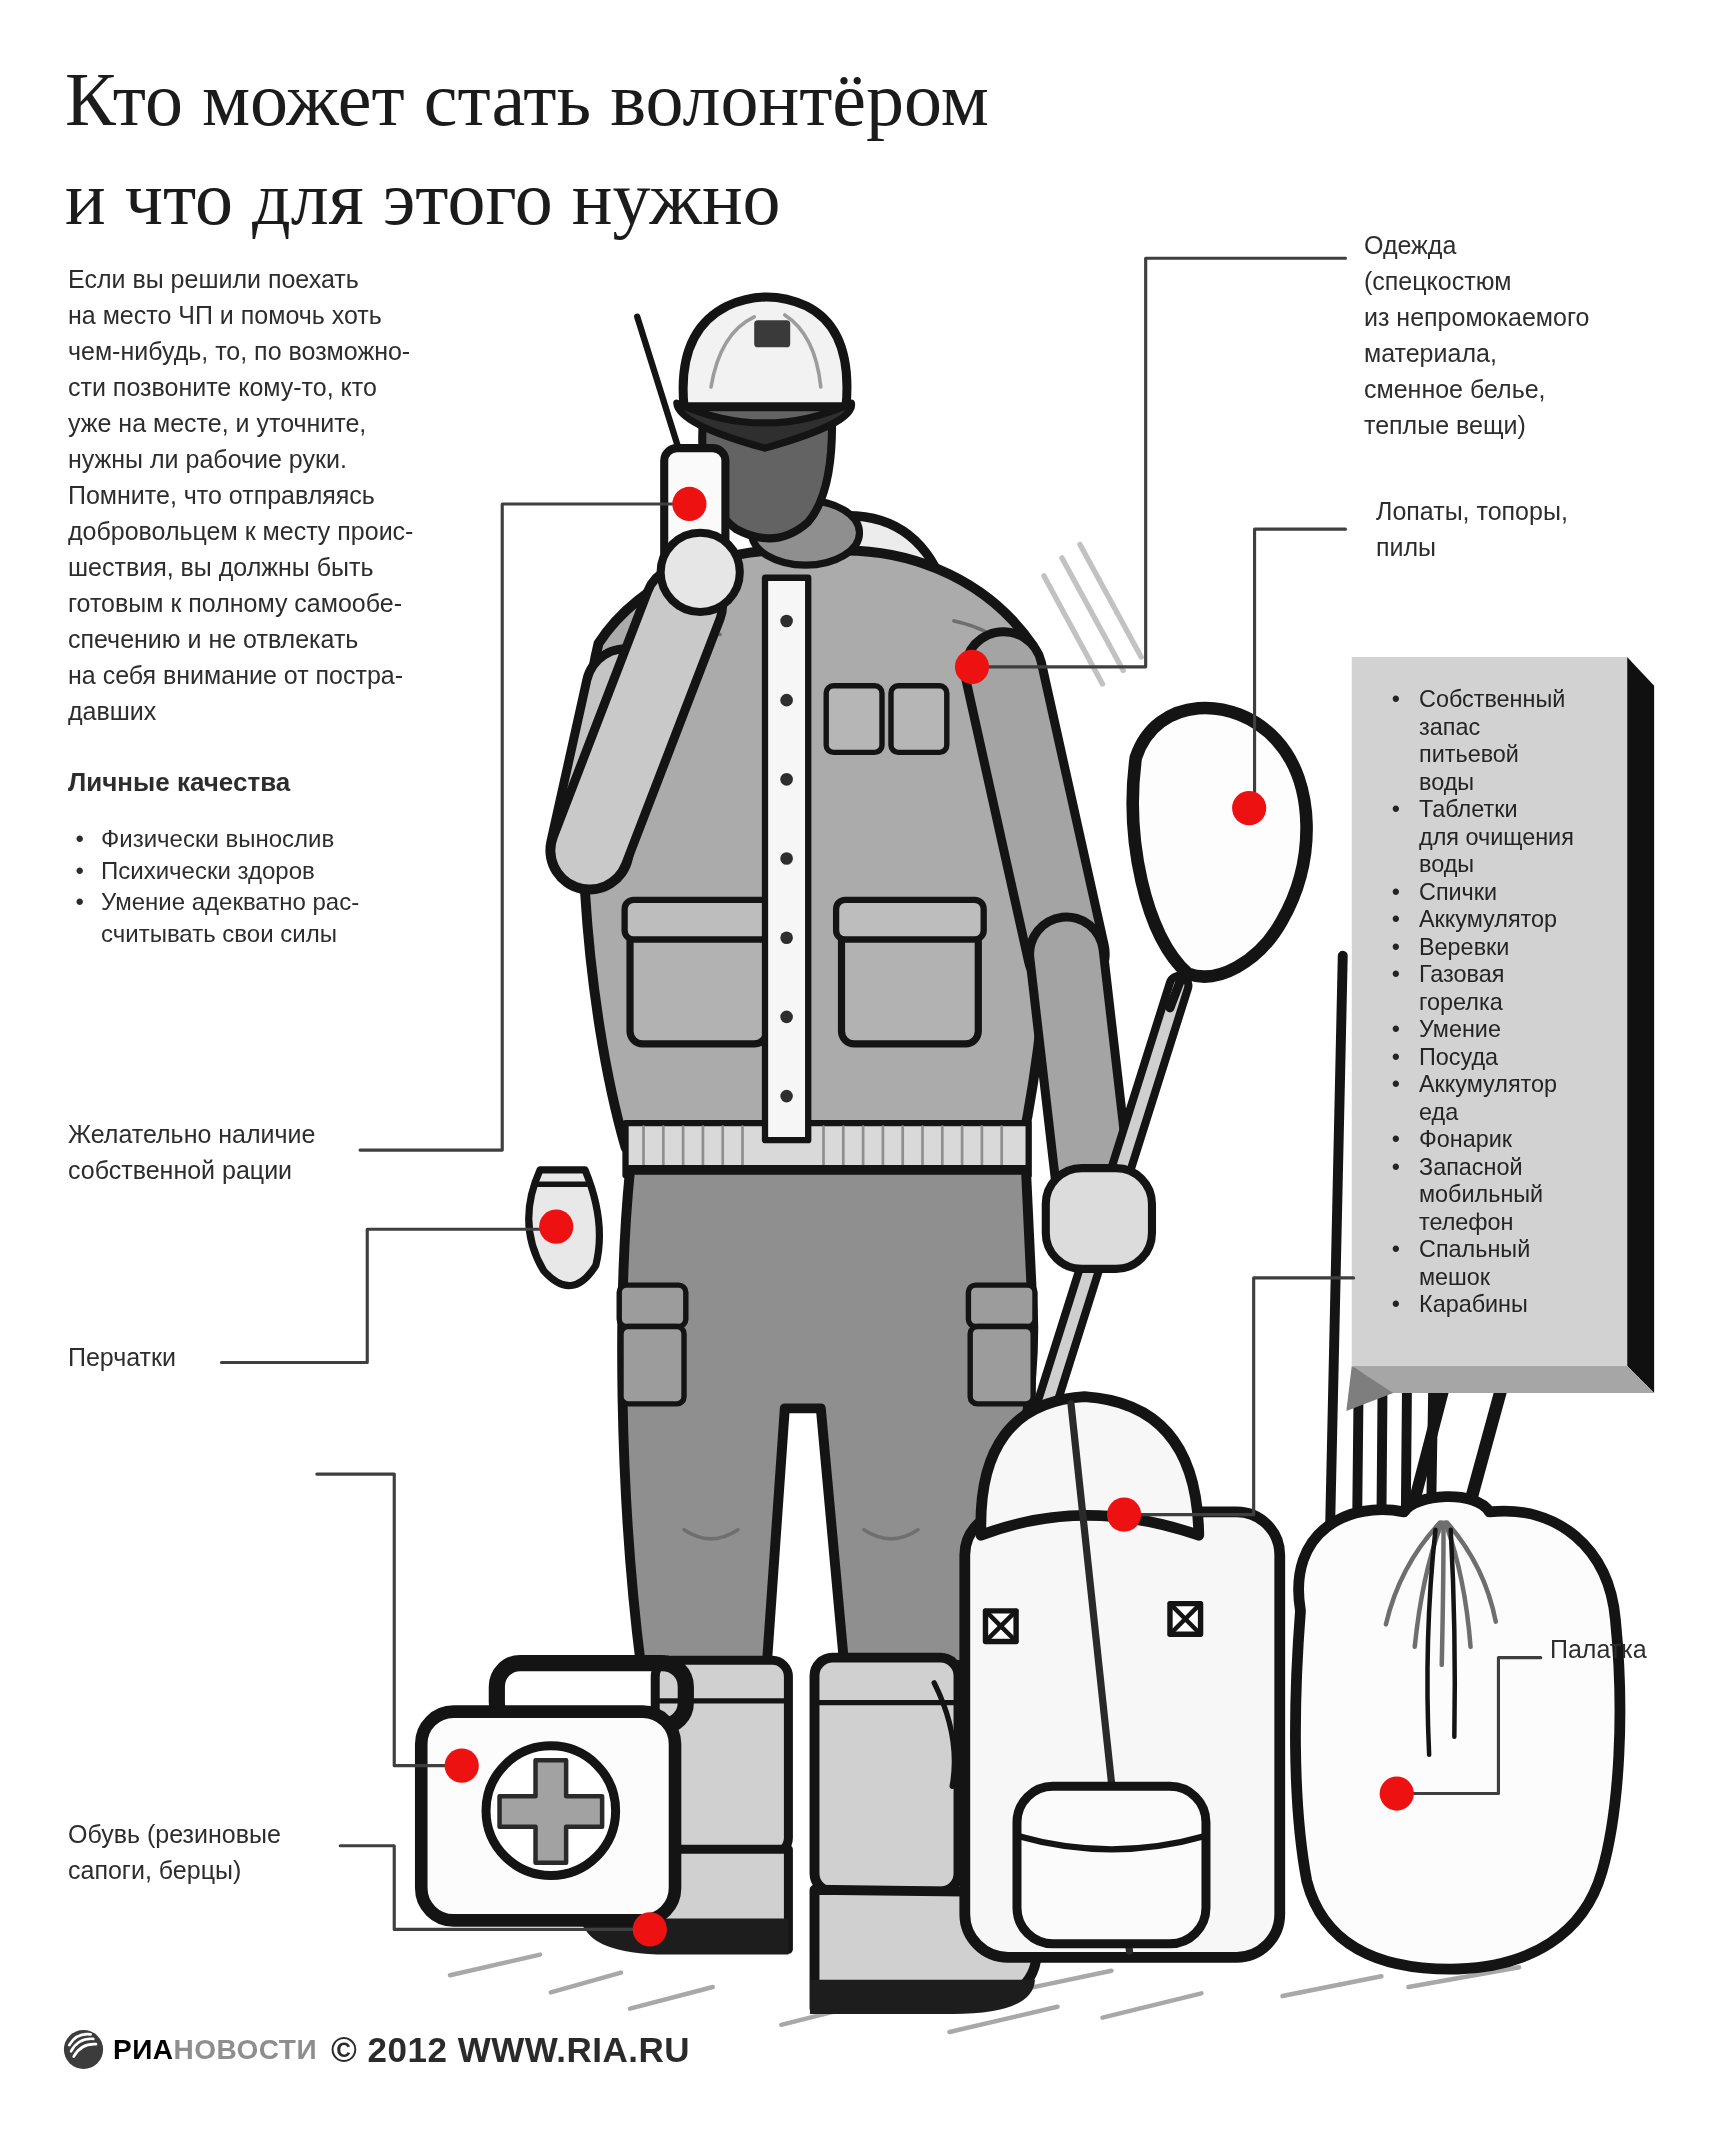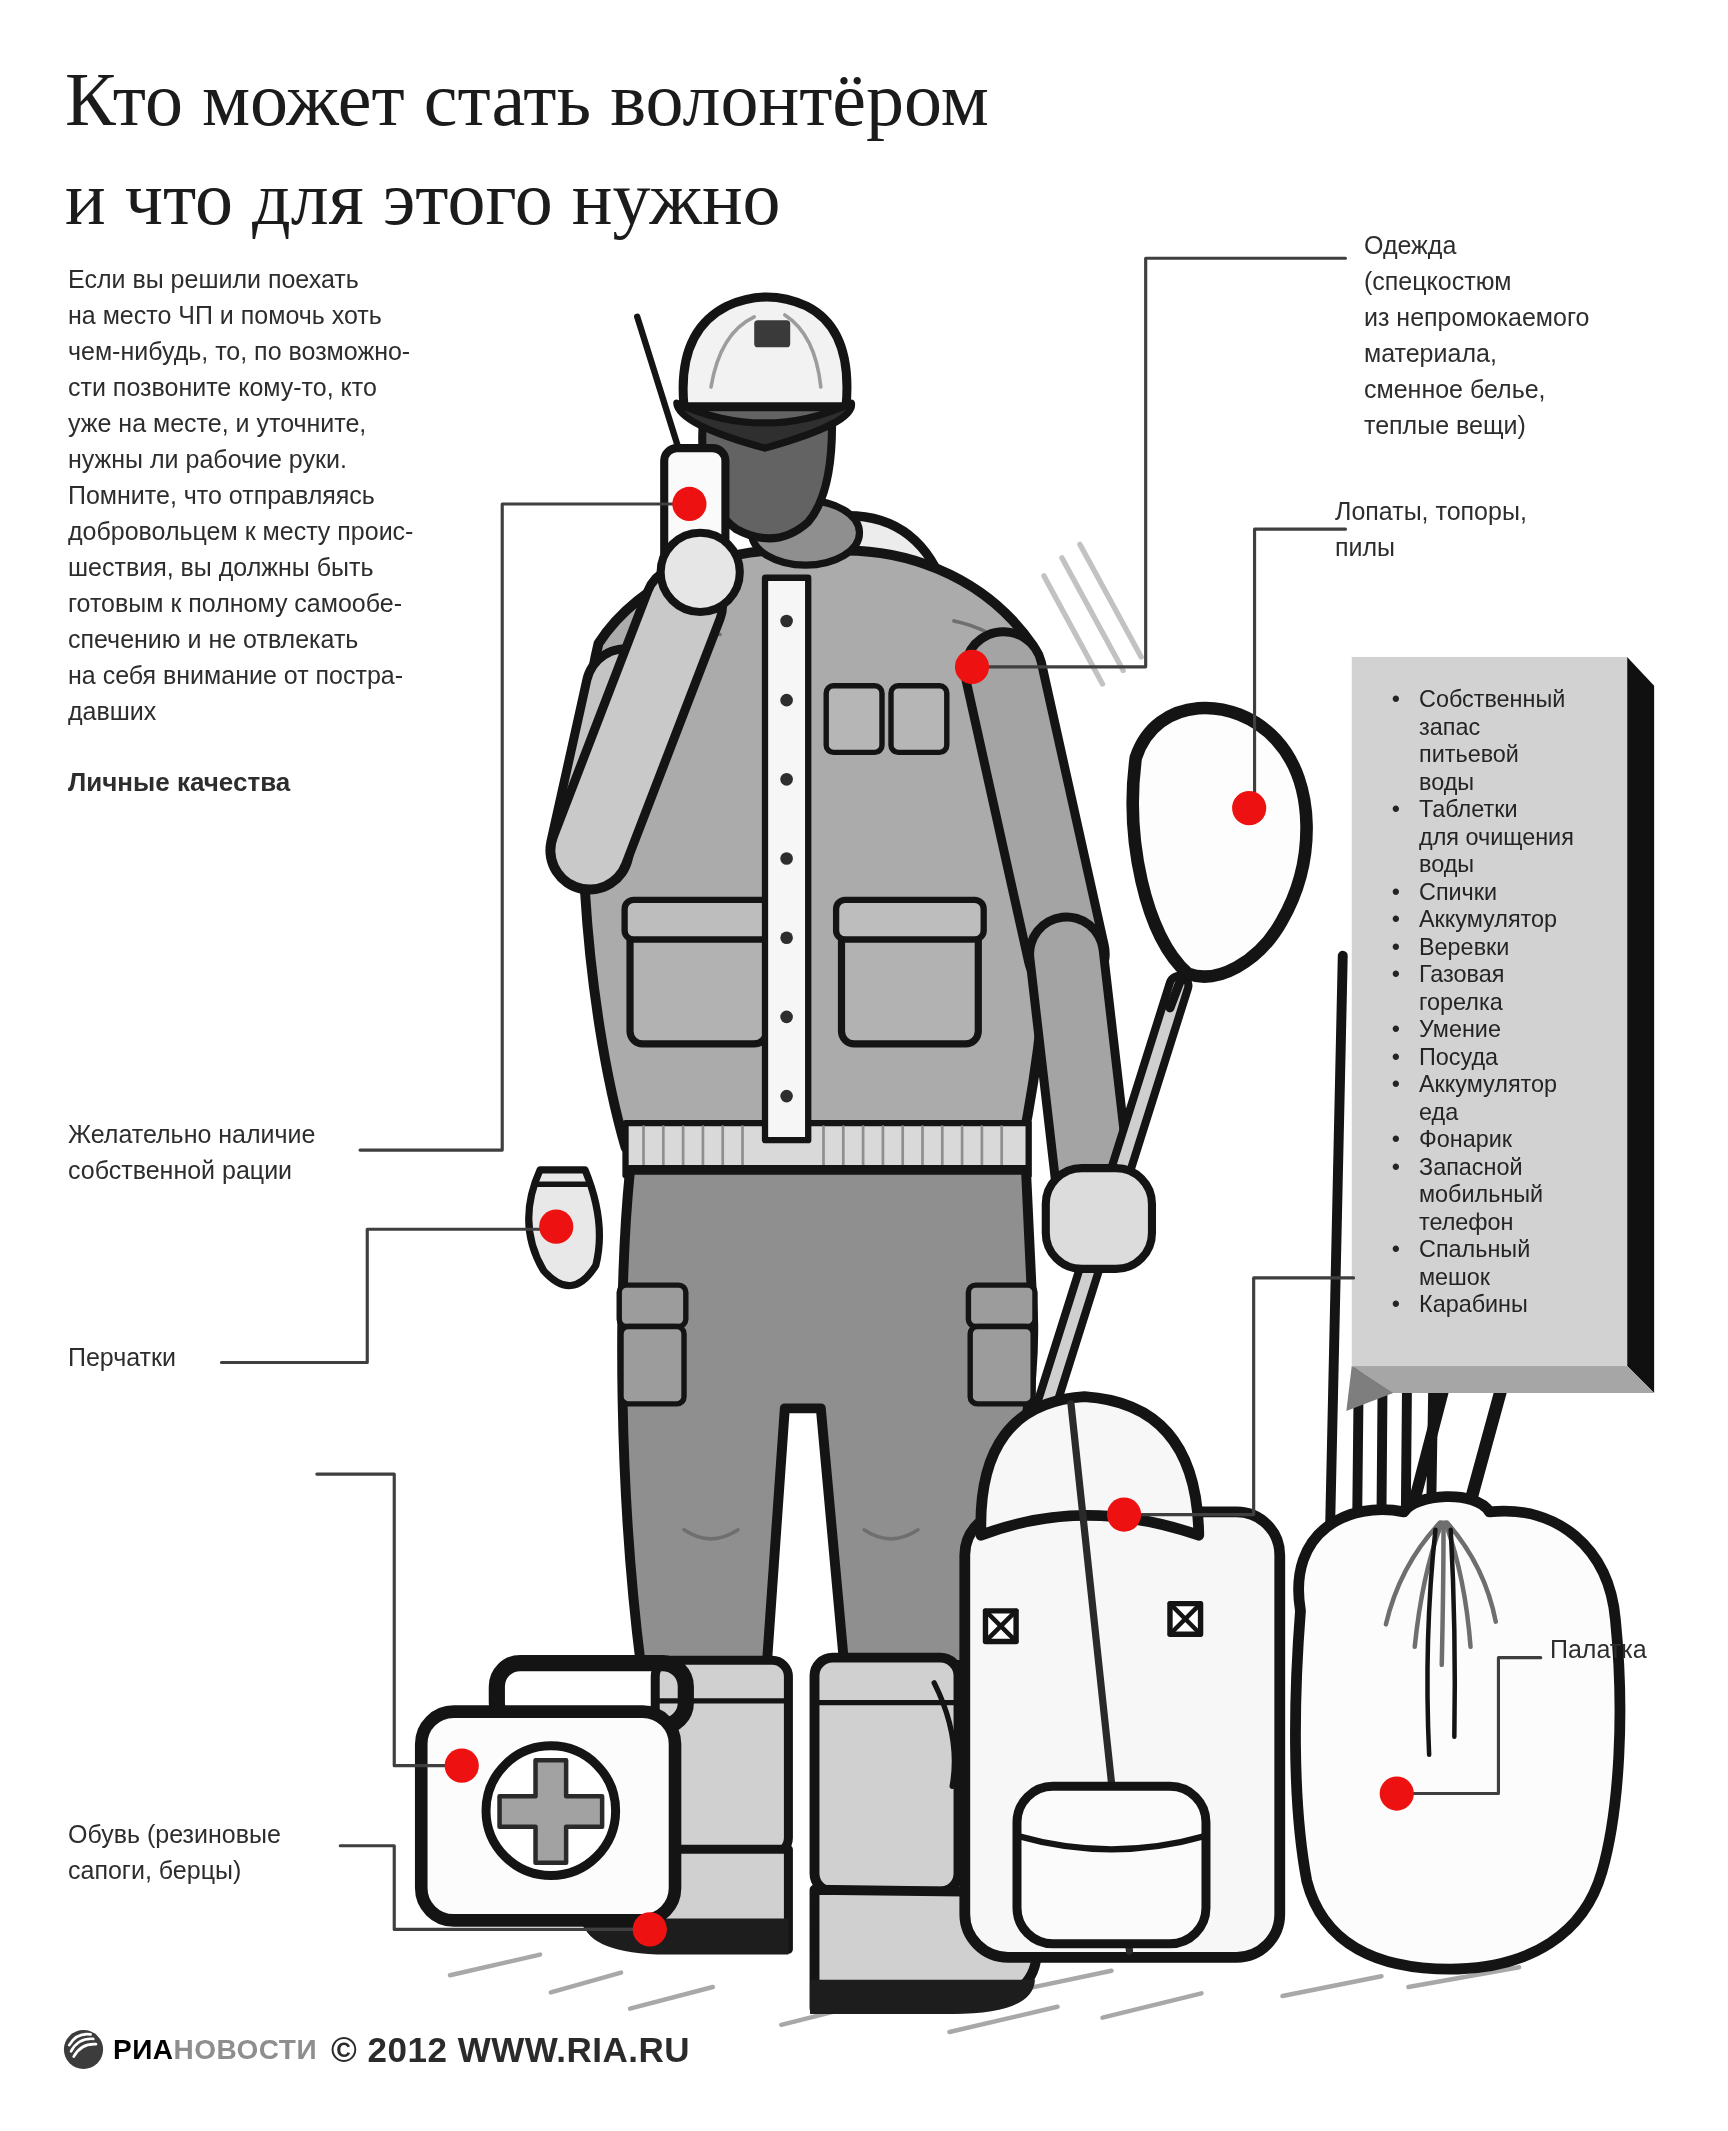--- a/index.html
+++ b/index.html
@@ -9,21 +9,21 @@
   .txt{position:absolute;z-index:2;white-space:pre-line;color:var(--text-dark);}
   .title{left:65px;top:50px;font-family:"Liberation Serif",serif;font-size:76px;line-height:99px;color:var(--title-black);letter-spacing:0px;}
   .intro{left:68px;top:261px;width:432px;font-size:25px;line-height:36px;}
   .qhead{left:68px;top:767px;font-size:26px;font-weight:700;}
   ul.datalist{list-style:none;margin:0;padding:0;position:absolute;z-index:2;}
   ul.qlist{left:72px;top:823px;width:378px;}
   ul.qlist li{position:relative;padding-left:29px;font-size:24px;line-height:31.5px;white-space:pre-line;color:var(--text-dark);}
   ul.qlist li:before{content:"•";position:absolute;left:3.6px;top:0;}
   .lbl{font-size:25px;line-height:36px;}
   .lbl-clothing{left:1364px;top:227px;width:297px;}
-  .lbl-tools{left:1335px;top:493px;width:270px;}
+  .lbl-tools{left:1376px;top:493px;width:270px;}
   .lbl-radio{left:68px;top:1116px;width:324px;}
   .lbl-gloves{left:68px;top:1339px;width:234px;}
   .lbl-meds{left:68px;top:1442px;width:288px;}
   .lbl-boots{left:68px;top:1816px;width:270px;}
   .lbl-tent{left:1550px;top:1631px;width:162px;}
   ul.boxlist{left:1390px;top:686px;width:230px;}
   ul.boxlist li{position:relative;padding-left:29px;font-size:23.4px;line-height:27.5px;white-space:pre-line;color:#242424;}
   ul.boxlist li:before{content:"•";position:absolute;left:1.8px;top:0;}
   ul.boxlist li.bold{font-weight:400;}
   .footer{position:absolute;left:63px;top:2029px;z-index:2;display:flex;align-items:center;}
@@ -252,20 +252,26 @@
 уже на месте, и уточните,
 нужны ли рабочие руки.
 Помните, что отправляясь
 добровольцем к месту проис-
 шествия, вы должны быть
 готовым к полному самообе-
 спечению и не отвлекать
 на себя внимание от постра-
 давших</div>
   <div class="txt qhead">Личные качества</div>
+  <ul class="datalist qlist">
+      <li>Физически вынослив</li>
+      <li>Психически здоров</li>
+      <li>Умение адекватно рас-
+считывать свои силы</li>
+    </ul>
 
   <div class="txt lbl lbl-clothing">Одежда
 (спецкостюм
 из непромокаемого
 материала,
 сменное белье,
 теплые вещи)</div>
   <div class="txt lbl lbl-tools">Лопаты, топоры,
 пилы</div>
   <div class="txt lbl lbl-radio">Желательно наличие

